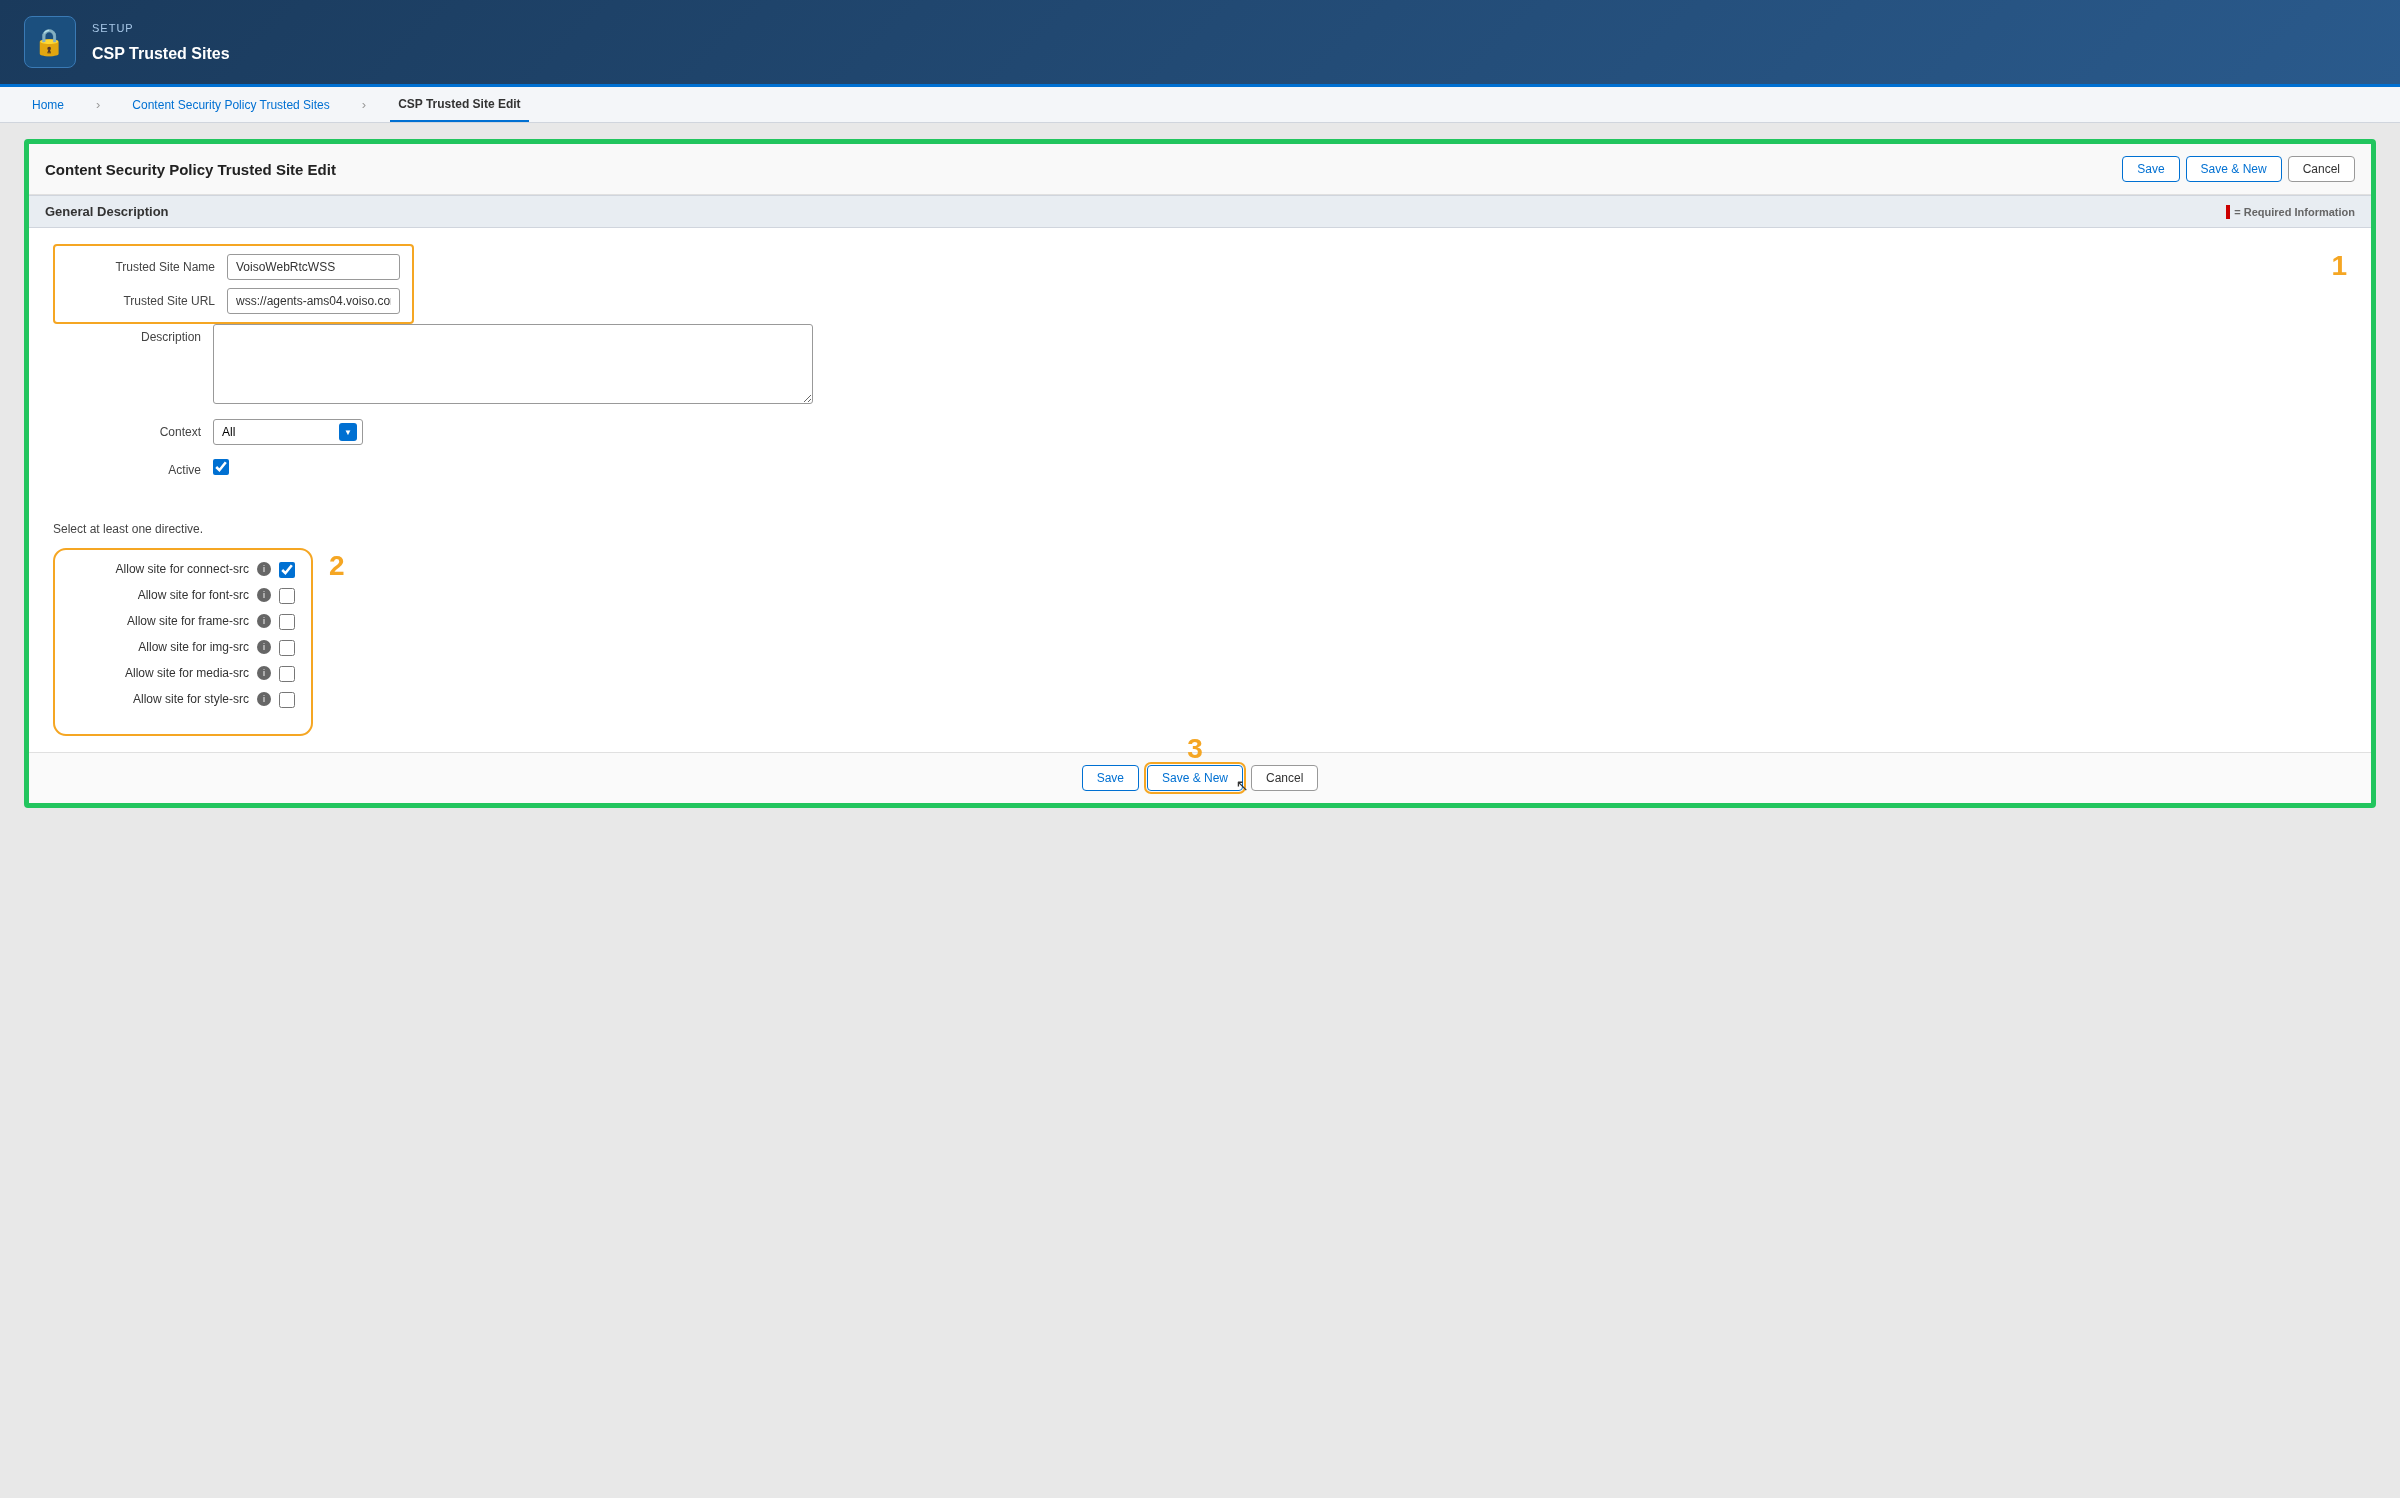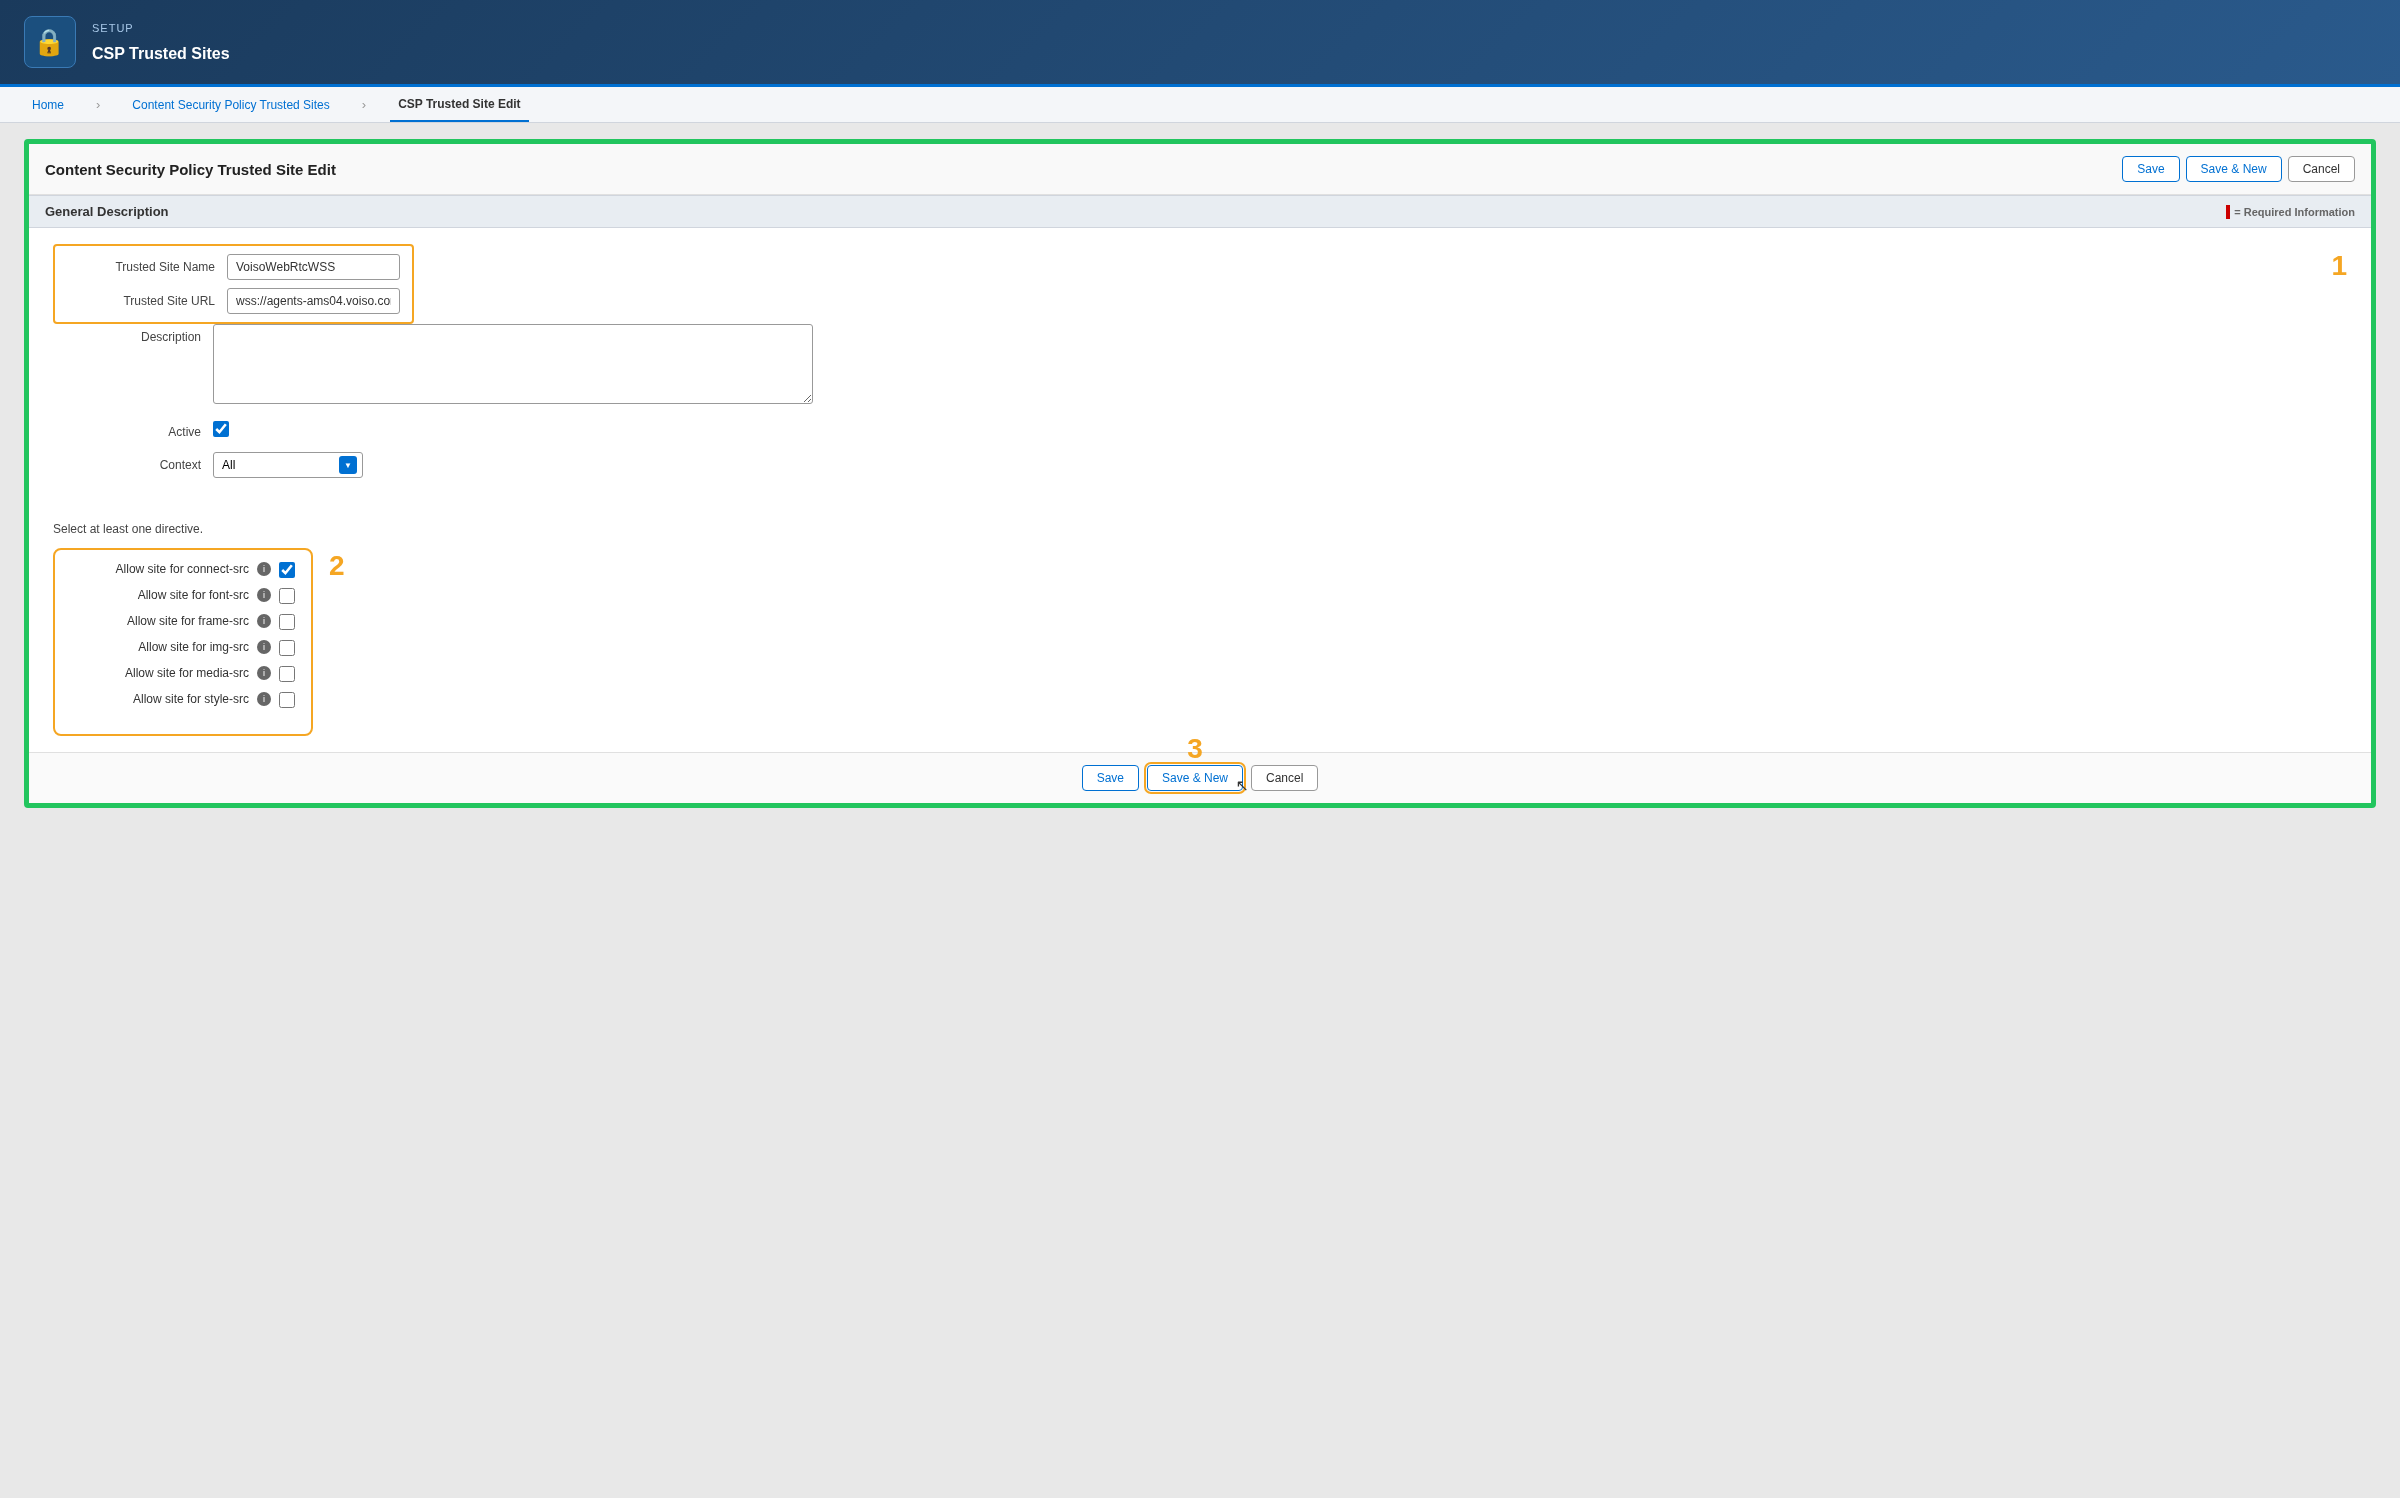--- a/index.html
+++ b/index.html
@@ -252,21 +252,21 @@
 
     
     .directive-select-hint {
       font-size: 12px;
       color: #444;
       margin-bottom: 12px;
       text-align: left;
     }
     .directives-list {
       border: 2px solid #f5a623;
-      border-radius: 8px;
+      border-radius: 13px;
       padding: 10px 16px;
       display: inline-block;
       min-width: 260px;
     }
     .directive-row {
       display: flex;
       align-items: center;
       justify-content: flex-end;
       gap: 8px;
       margin-bottom: 8px;
@@ -396,41 +396,41 @@
       </div>
 
       <div class="form-row">
         <div class="form-label">Description</div>
         <div class="form-field">
           <textarea class="form-textarea" style=""></textarea>
         </div>
       </div>
 
       <div class="form-row">
-        <div class="form-label">Active</div>
-        <div class="form-field">
-          <input type="checkbox" class="checkbox-input" checked="" style="">
-        </div>
-      </div>
-
-      <div class="form-row">
         <div class="form-label">Context</div>
         <div class="form-field">
           <div class="select-wrapper">
             <select class="form-select">
               <option>All</option>
               <option>Communities</option>
               <option>System</option>
               <option>Visualforce</option>
             </select>
             <div class="select-arrow"></div>
           </div>
         </div>
       </div>
 
+      <div class="form-row">
+        <div class="form-label">Active</div>
+        <div class="form-field">
+          <input type="checkbox" class="checkbox-input" checked="" style="">
+        </div>
+      </div>
+
     </div>
 
 
     <div class="directives-area">
       <div class="directive-select-hint">Select at least one directive.</div>
 
       <div class="directives-wrap">
         <div class="directives-list">
 
           <div class="directive-row">

